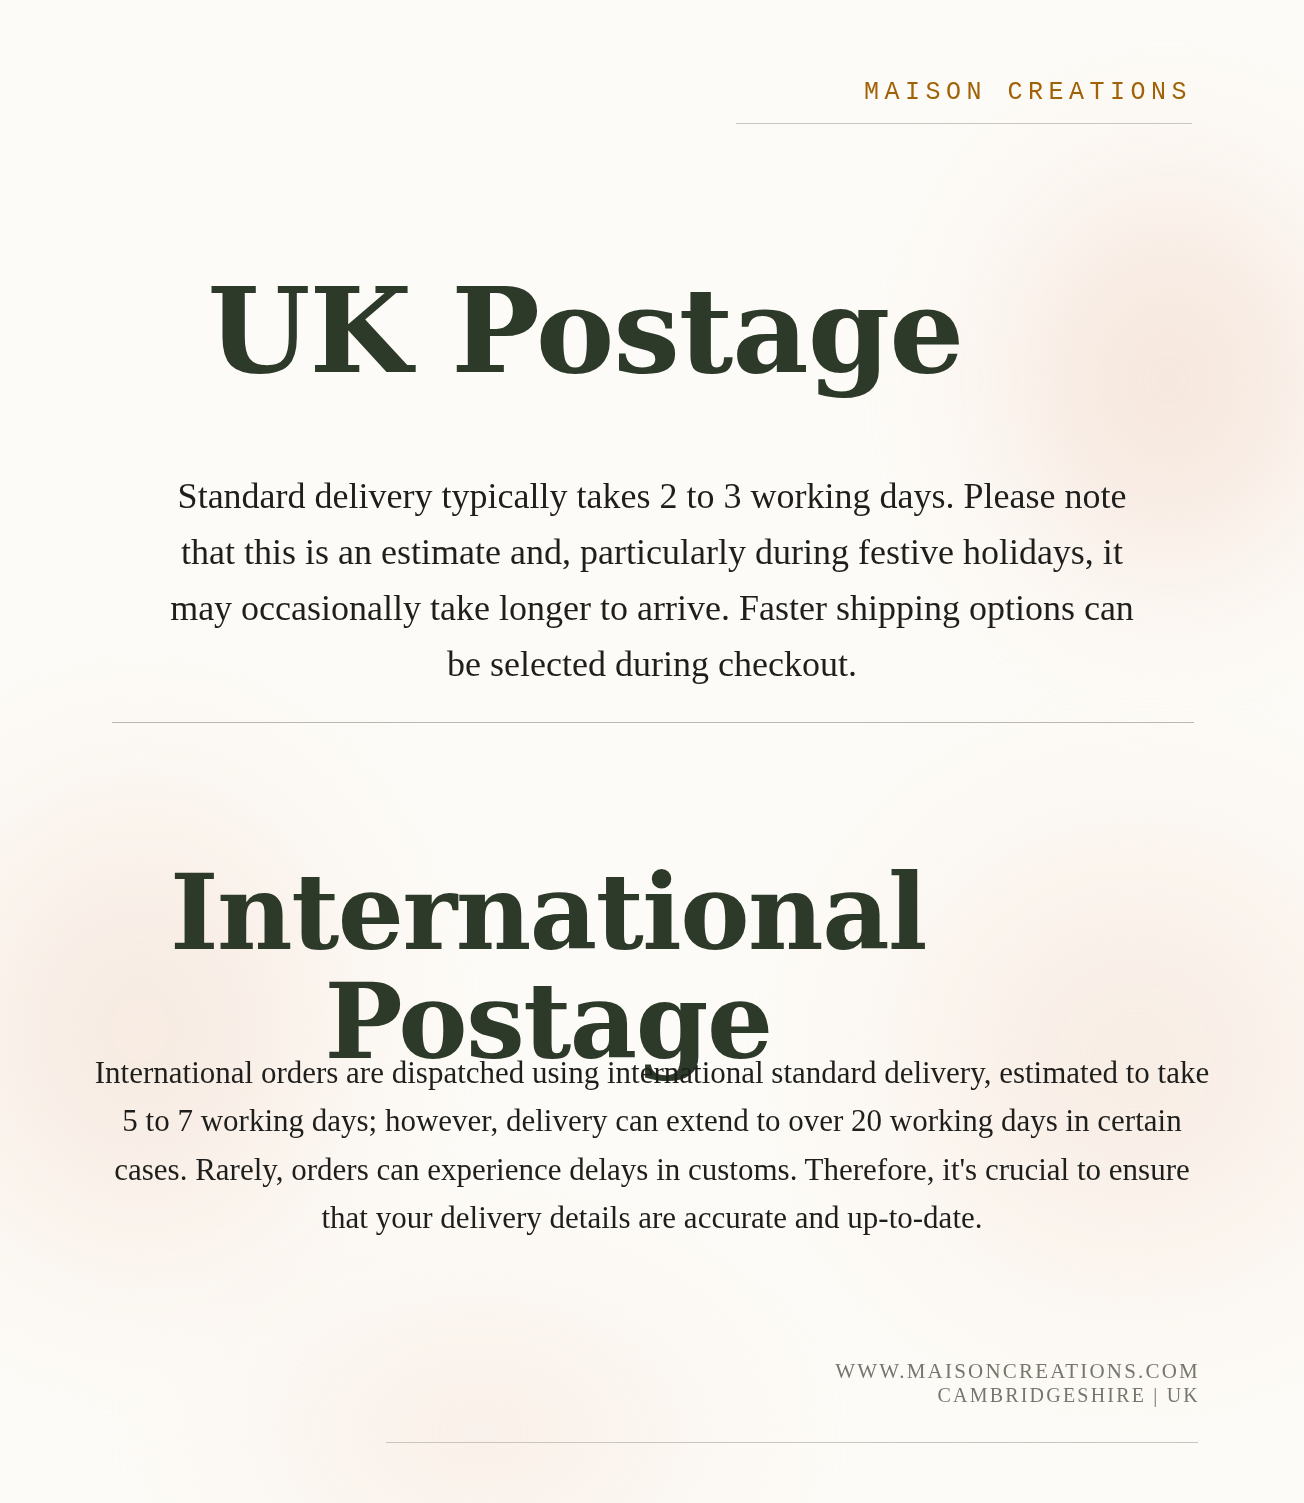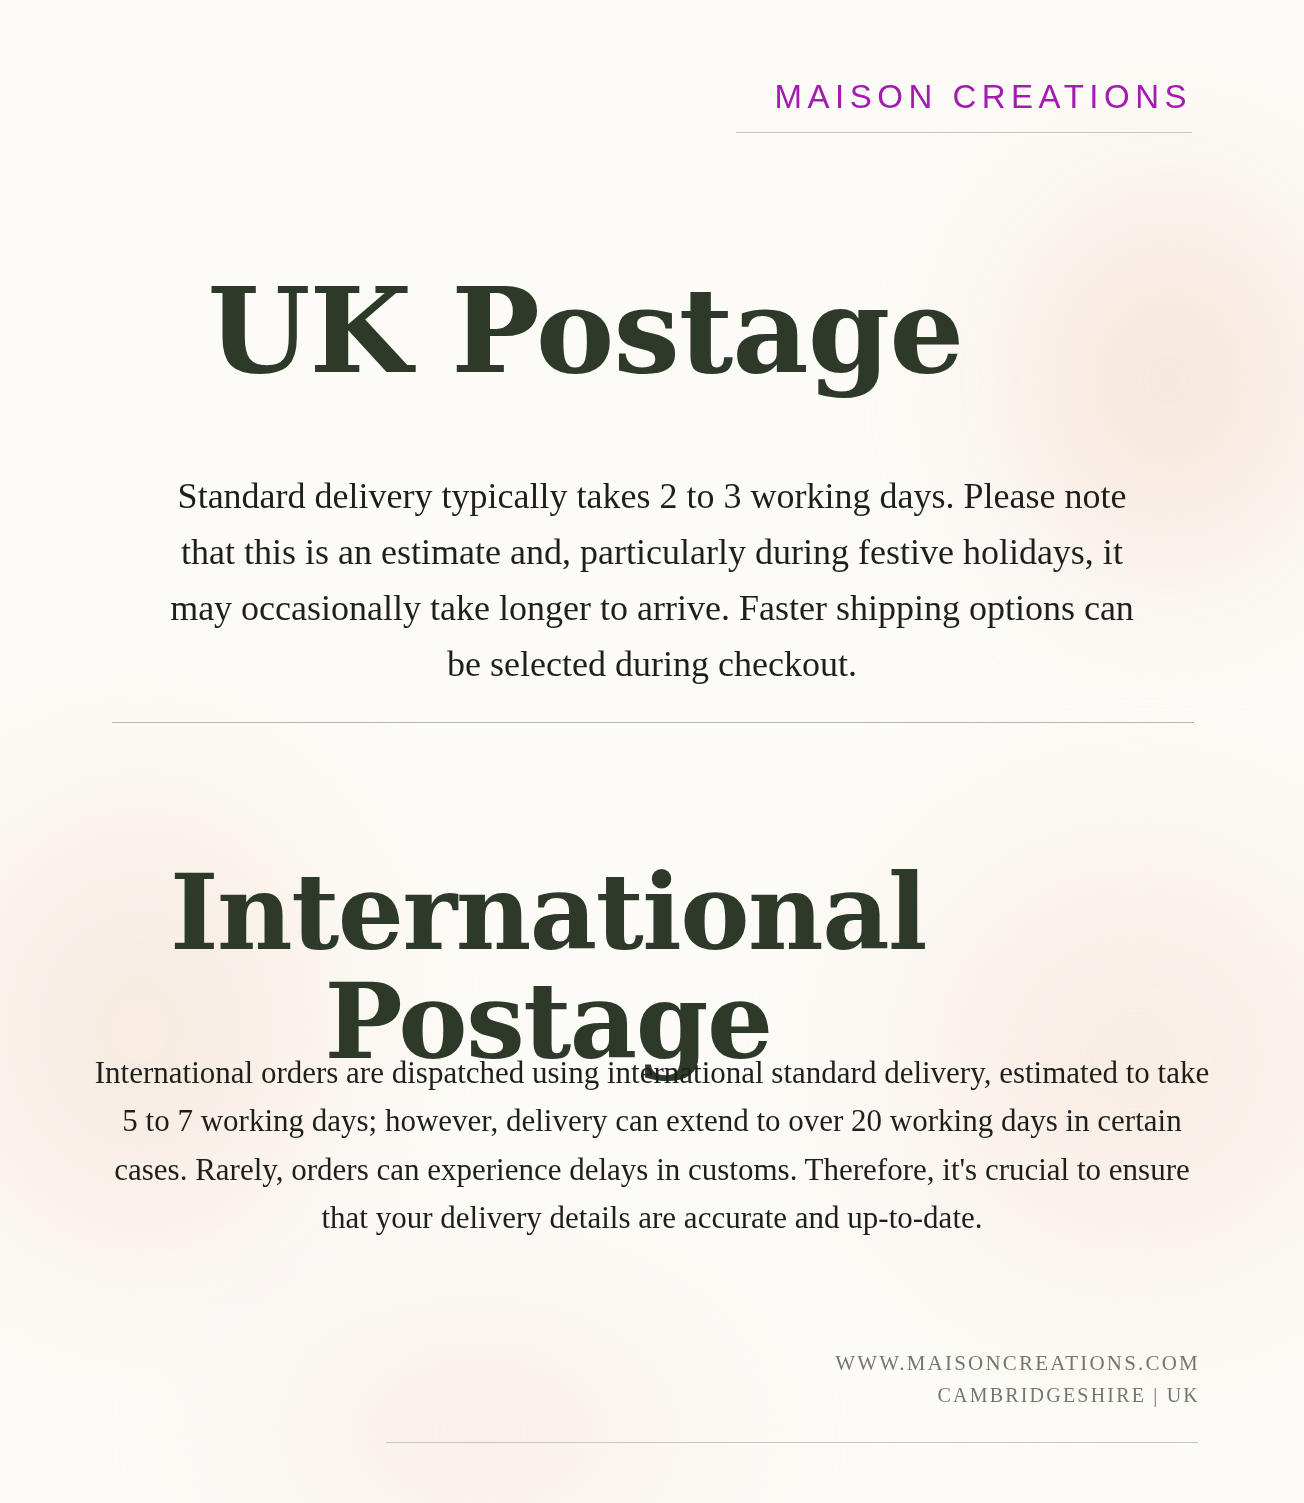--- a/index.html
+++ b/index.html
@@ -51,24 +51,24 @@
   }
 
   
   .brand-block {
     position: absolute;
     top: 78px;
     right: 112px;
     text-align: right;
   }
   .brand-name {
-    font-family: Liberation Sans, sans-serif;
-    font-size: 33px;
+    font-family: Liberation Mono, monospace;
+    font-size: 25px;
     letter-spacing: 5.5px;
-    color: #a21caf;
+    color: #a16207;
     white-space: nowrap;
   }
   .brand-rule {
     margin-top: 16px;
     height: 1px;
     background: #c9c7bd;
     width: 456px;
   }
 
   
@@ -141,21 +141,20 @@
     bottom: 96px;
     text-align: right;
     color: #75776d;
   }
   .footer-web {
     font-size: 21px;
     letter-spacing: 2.2px;
     white-space: nowrap;
   }
   .footer-loc {
-    margin-top: 8px;
     font-size: 20px;
     letter-spacing: 2.2px;
     white-space: nowrap;
   }
   .footer-rule {
     position: absolute;
     left: 386px;
     bottom: 60px;
     width: 812px;
     height: 1px;

